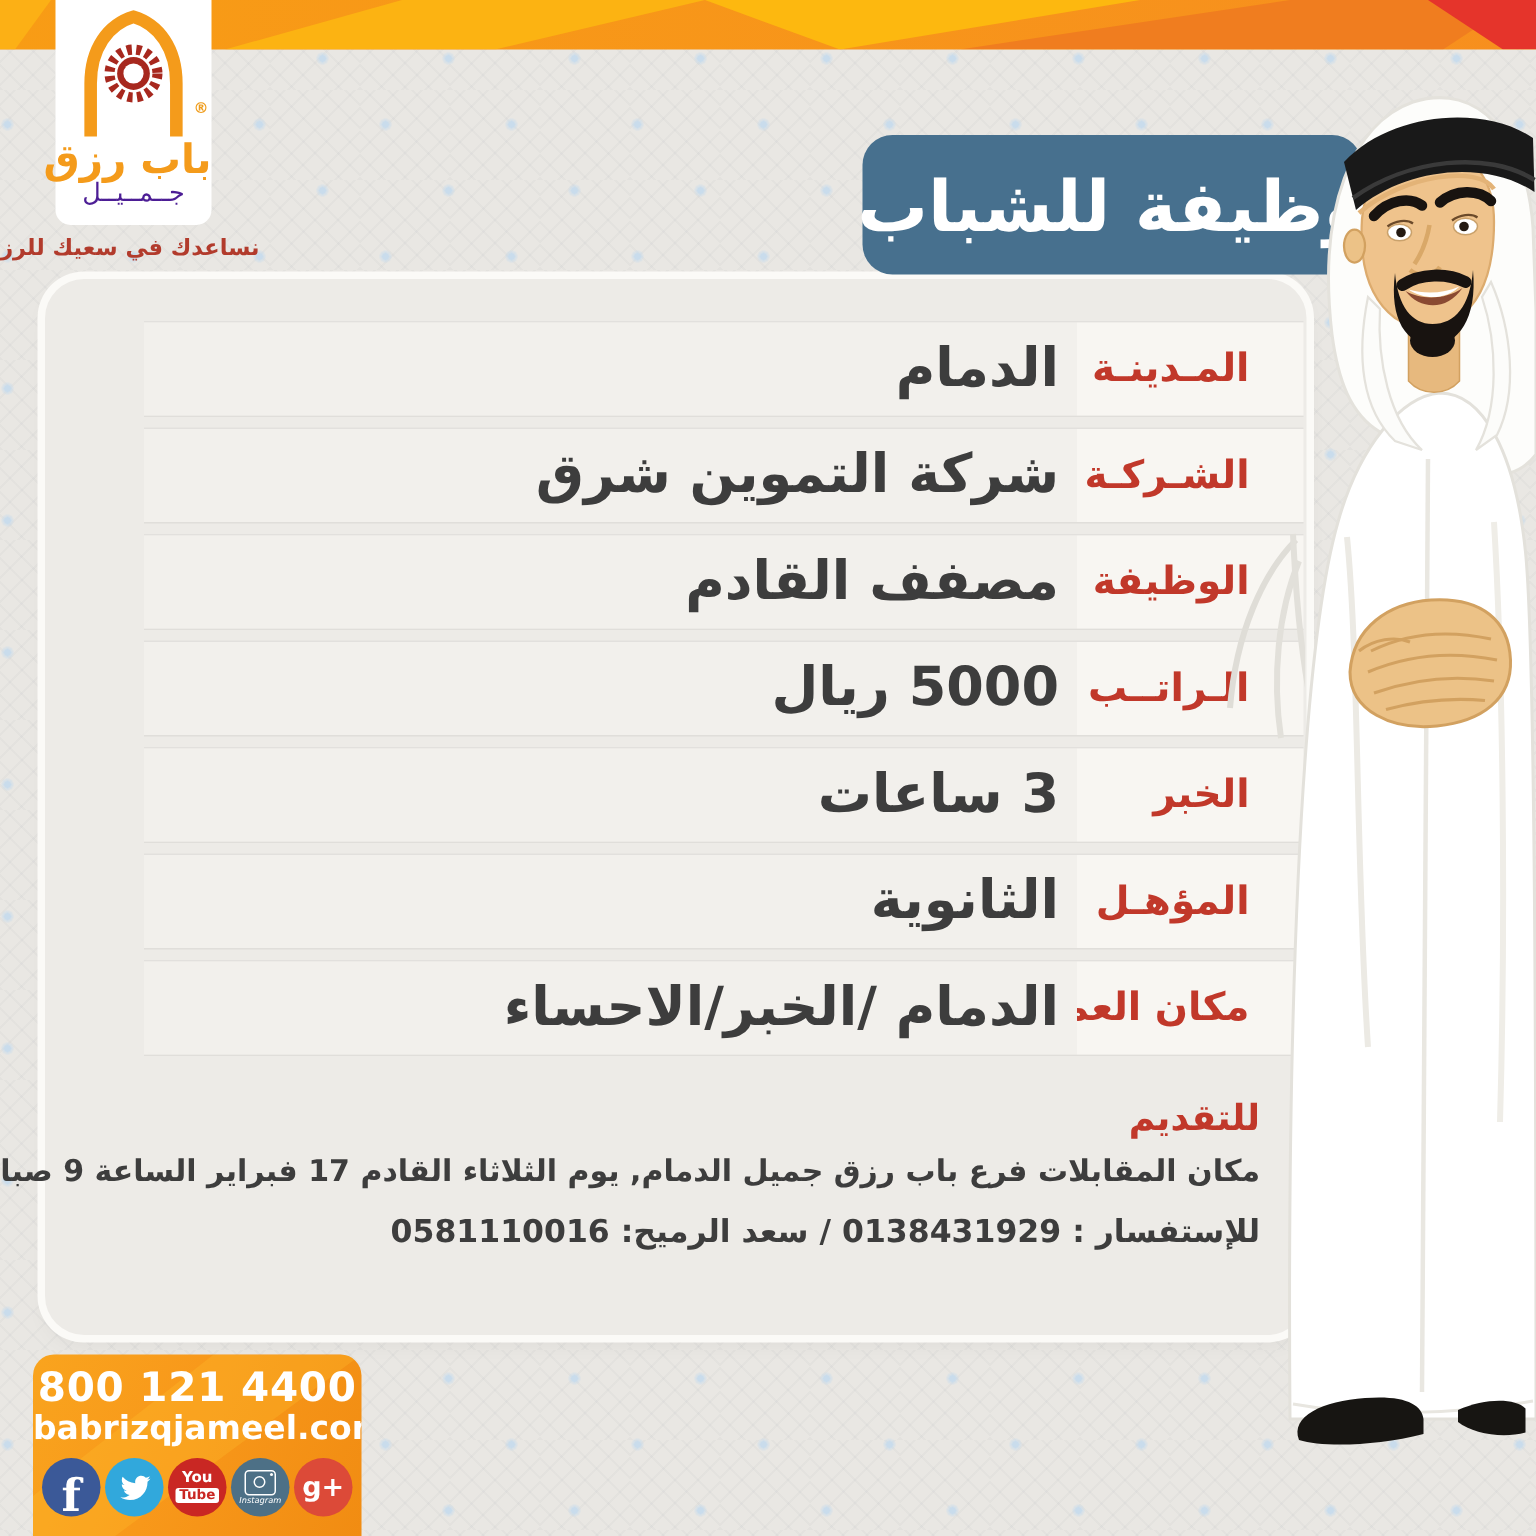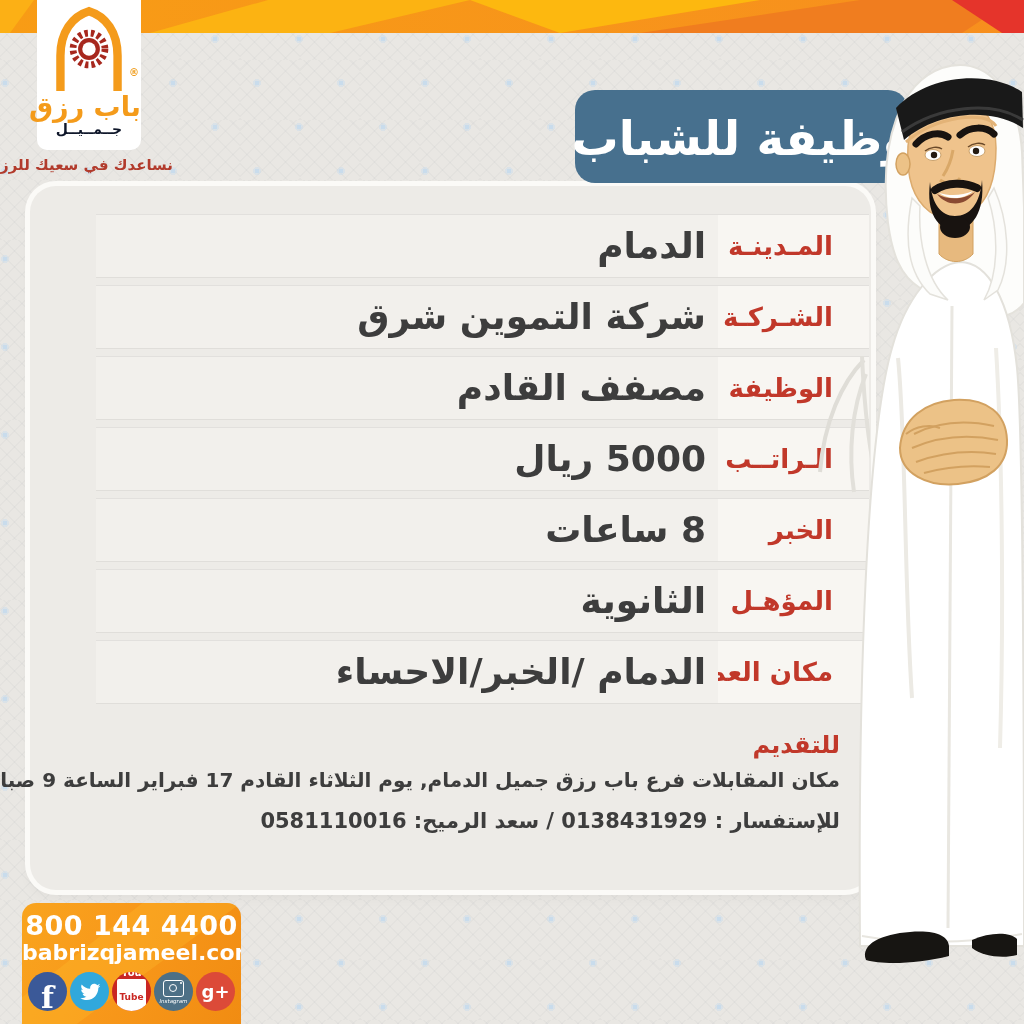--- a/index.html
+++ b/index.html
@@ -23,21 +23,21 @@
   .f2{background:#fcb312;clip-path:polygon(150px 33px,268px 0px,470px 0px,330px 33px);}
   .f3{background:#fdb80f;clip-path:polygon(470px 0px,760px 0px,560px 33px);}
   .f4{background:#f07d1f;clip-path:polygon(640px 33px,860px 0px,1012px 0px,962px 33px);}
   .f5{background:#e5342b;clip-path:polygon(952px 0px,1024px 0px,1024px 33px,1002px 33px);}
   
   .logo-tab{position:absolute;left:37px;top:0;width:104px;height:150px;background:#ffffff;
     border-radius:0 0 10px 10px;z-index:6;text-align:center;}
   .arch-wrap{position:relative;width:84px;height:88px;margin:5px auto 0;}
   .registered{position:absolute;right:-8px;top:62px;font-size:10px;color:#ef9c1b;font-weight:700;}
   .brand1{font-size:27px;font-weight:700;color:#f49b1b;line-height:28px;white-space:nowrap;direction:rtl;padding-left:48px;}
-  .brand2{font-size:14px;font-weight:700;color:#0f172a;line-height:16px;white-space:nowrap;direction:rtl;}
+  .brand2{font-size:17px;font-weight:400;color:#4c1d95;line-height:16px;white-space:nowrap;direction:rtl;}
   .tagline{position:absolute;left:5px;top:156px;width:168px;text-align:center;font-size:15px;
     font-weight:700;color:#b23b2c;white-space:nowrap;z-index:6;direction:rtl;}
   
   .card{position:absolute;left:30px;top:186px;width:841px;height:704px;background:#edebe7;
     border-radius:26px;box-shadow:0 0 0 5px #fbfaf7,0 6px 14px rgba(0,0,0,.05);z-index:1;}
   
   .rows{position:absolute;left:96px;top:214px;right:155px;z-index:2;}
   .row{height:62px;margin-bottom:7px;display:flex;direction:rtl;
     border-top:1px solid rgba(0,0,0,.045);border-bottom:1px solid rgba(0,0,0,.05);}
   .cell-label{width:151px;background:#f8f6f2;color:#c1382a;font-size:26px;font-weight:700;
@@ -69,21 +69,21 @@
     margin-top:-1px;white-space:nowrap;}
   .social{position:relative;display:flex;justify-content:center;gap:3px;margin-top:7px;}
   .sicon{width:39px;height:39px;border-radius:50%;position:relative;overflow:hidden;
     display:flex;align-items:center;justify-content:center;flex-direction:column;}
   .ic-fb{background:#3b5998;}
   .ic-fb .fb-f{color:#fff;font-size:30px;font-weight:700;margin-top:12px;font-family:"DejaVu Serif",serif;}
   .ic-tw{background:#31a8dc;}
   .ic-yt{background:#c92723;}
   .yt-you{color:#fff;font-size:10px;font-weight:700;line-height:10px;}
   .yt-tube{background:#fff;color:#c92723;font-size:9px;font-weight:700;line-height:10px;
-    padding:13px 2px;border-radius:2px;margin-top:1px;}
+    padding:0 2px;border-radius:2px;margin-top:1px;}
   .ic-ig{background:#4d7086;}
   .cam{width:19px;height:15px;border:1.5px solid #fff;border-radius:3px;position:relative;}
   .cam::before{content:"";position:absolute;left:5px;top:3px;width:6px;height:6px;
     border:1.5px solid #fff;border-radius:50%;}
   .cam::after{content:"";position:absolute;right:1.5px;top:1.5px;width:2px;height:2px;background:#fff;border-radius:50%;}
   .ig-label{color:#fff;font-size:5.5px;font-style:italic;margin-top:1px;}
   .ic-gp{background:#dc4a38;}
   .ic-gp .gp-g{color:#fff;font-size:18px;font-weight:700;}
 </style>
 </head>
@@ -128,21 +128,21 @@
     <div class="row">
       <div class="cell-label">الوظيفة</div>
       <div class="cell-value">مصفف القادم</div>
     </div>
     <div class="row">
       <div class="cell-label">الـراتــب</div>
       <div class="cell-value">5000 ريال</div>
     </div>
     <div class="row">
       <div class="cell-label">الخبر</div>
-      <div class="cell-value">8 ساعات</div>
+      <div class="cell-value">3 ساعات</div>
     </div>
     <div class="row">
       <div class="cell-label">المؤهـل</div>
       <div class="cell-value">الثانوية</div>
     </div>
     <div class="row">
       <div class="cell-label">مكان العمل</div>
       <div class="cell-value">الدمام /الخبر/الاحساء</div>
     </div>
   </div>
@@ -210,21 +210,21 @@
     <path d="M150,406 C124,402 98,404 70,414" fill="none" stroke="#d2a160" stroke-width="2"></path>
     <path d="M144,419 C122,417 100,419 78,425" fill="none" stroke="#d2a160" stroke-width="2"></path>
     <path d="M60,386 C70,378 84,376 94,380" fill="none" stroke="#d2a160" stroke-width="2"></path>
 
     <path d="M16,888 C60,896 120,896 176,886" fill="none" stroke="#e8e6e0" stroke-width="2"></path>
     <path d="M20,912 C14,896 36,886 64,884 C90,882 102,888 103,898 L103,908 C72,916 36,917 20,912 Z" fill="#171512"></path>
     <path d="M126,892 C144,884 164,884 171,891 L171,907 C156,911 136,908 126,900 Z" fill="#171512"></path>
   </svg>
 
   <div class="footer-box">
-    <div class="phone">800 144 4400</div>
+    <div class="phone">800 121 4400</div>
     <div class="website">babrizqjameel.com</div>
     <div class="social">
       <div class="sicon ic-fb">
         <span class="fb-f">f</span>
       </div>
       <div class="sicon ic-tw">
         <svg width="22" height="22" viewBox="0 0 24 24">
           <path fill="#ffffff" d="M23.4,5.1c-.8.4-1.7.6-2.6.8.9-.6,1.6-1.5,2-2.5-.9.5-1.9.9-2.9,1.1-.8-.9-2-1.5-3.3-1.5-2.5,0-4.5,2-4.5,4.5,0,.4,0,.7.1,1-3.7-.2-7-2-9.2-4.7-.4.7-.6,1.5-.6,2.3,0,1.6.8,2.9,2,3.7-.7,0-1.4-.2-2-.5v.1c0,2.2,1.5,4,3.6,4.4-.4.1-.8.2-1.2.2-.3,0-.6,0-.9-.1.6,1.8,2.2,3.1,4.2,3.1-1.5,1.2-3.5,1.9-5.6,1.9-.4,0-.7,0-1.1-.1,2,1.3,4.4,2,6.9,2,8.3,0,12.8-6.9,12.8-12.8v-.6c.9-.6,1.6-1.4,2.2-2.3Z"></path>
         </svg>
       </div>

